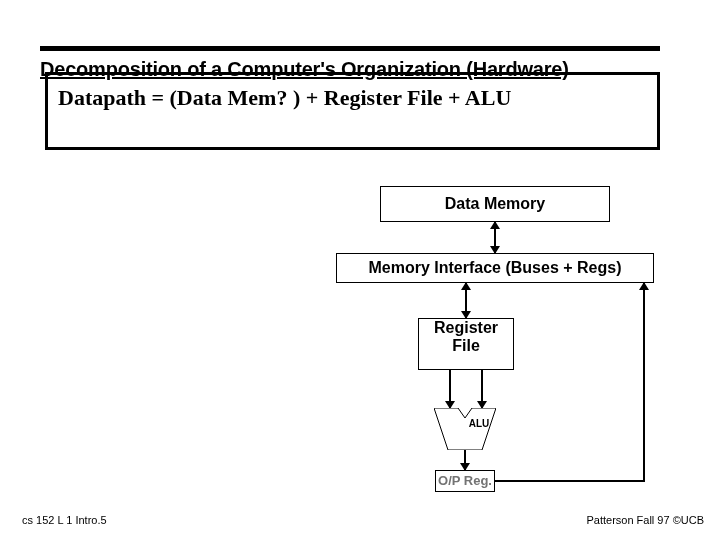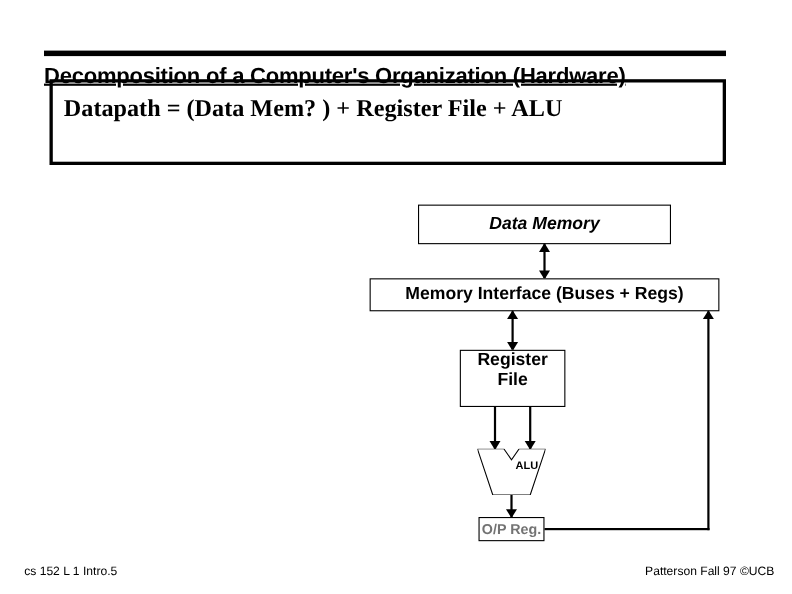--- a/index.html
+++ b/index.html
@@ -50,21 +50,20 @@
     text-align: center;
     font-weight: bold;
   }
   .data-mem {
     left: 380px;
     top: 186px;
     width: 230px;
     height: 36px;
     line-height: 34px;
     font-size: 16px;
-    font-style: italic;
   }
   .mem-if {
     left: 336px;
     top: 253px;
     width: 318px;
     height: 30px;
     line-height: 28px;
     font-size: 16px;
   }
   .reg-file {

